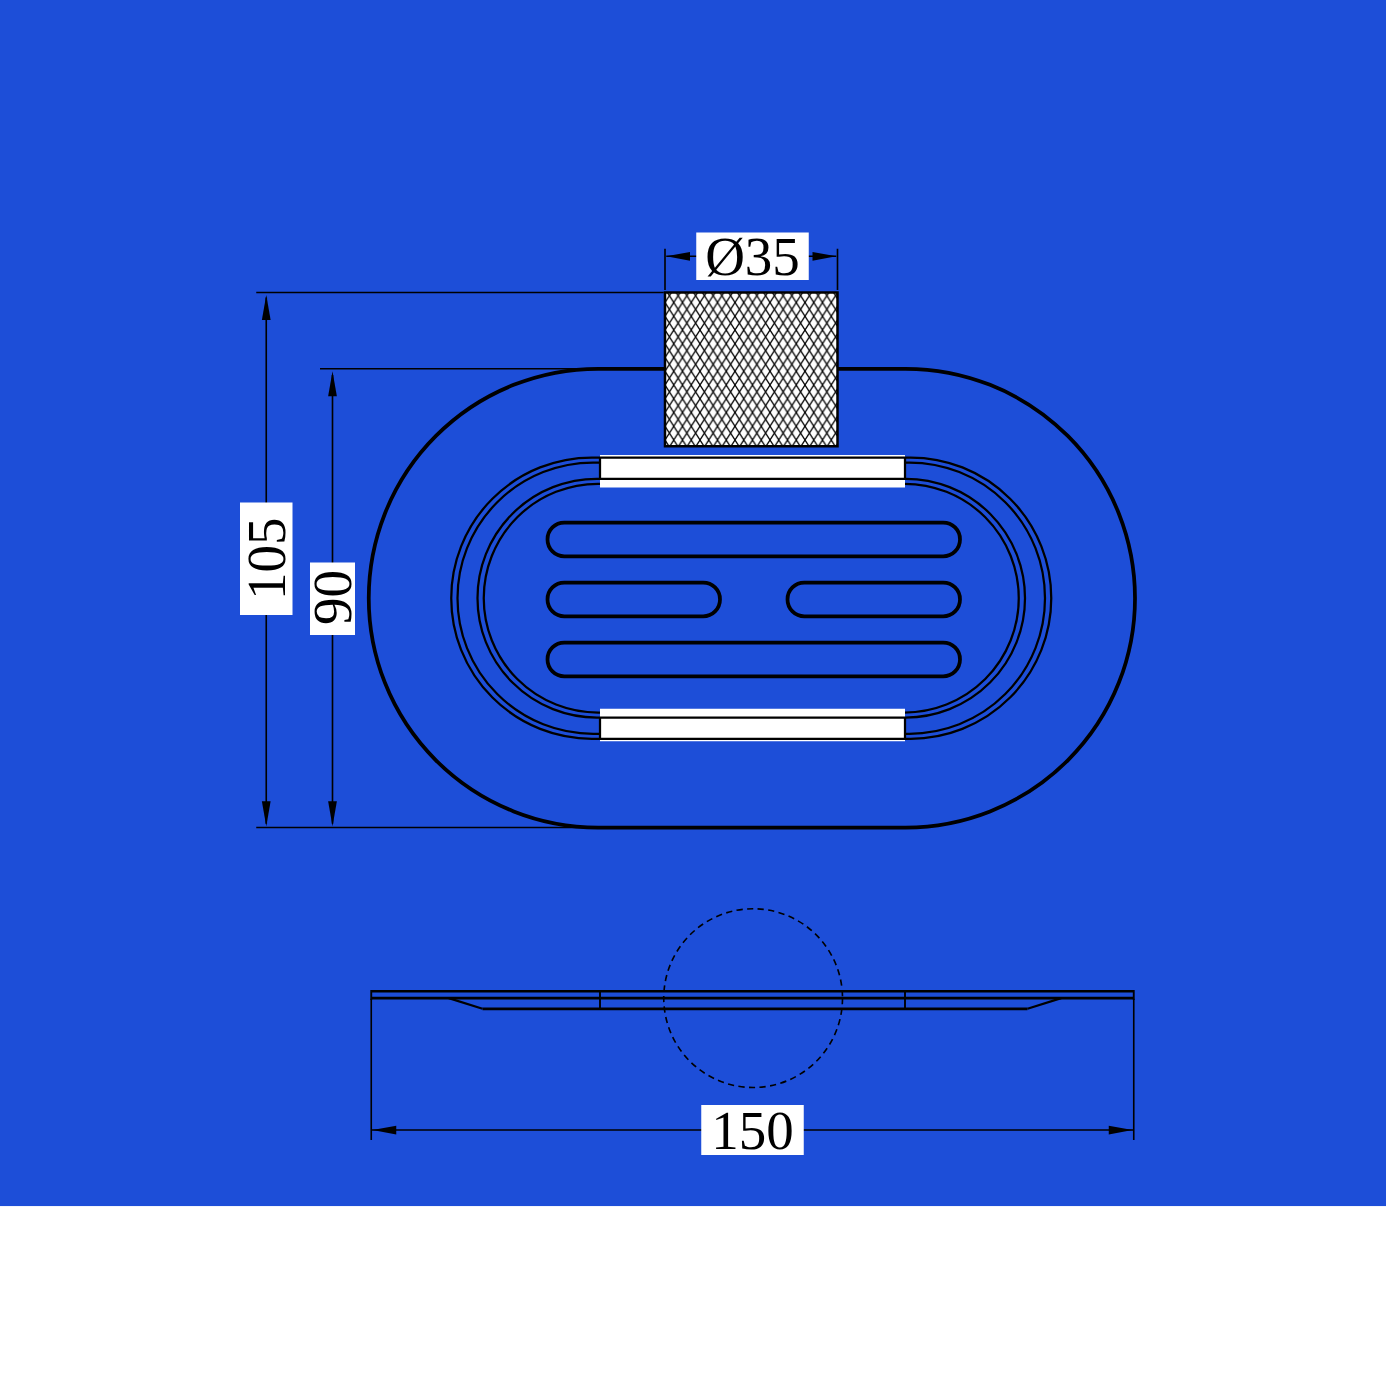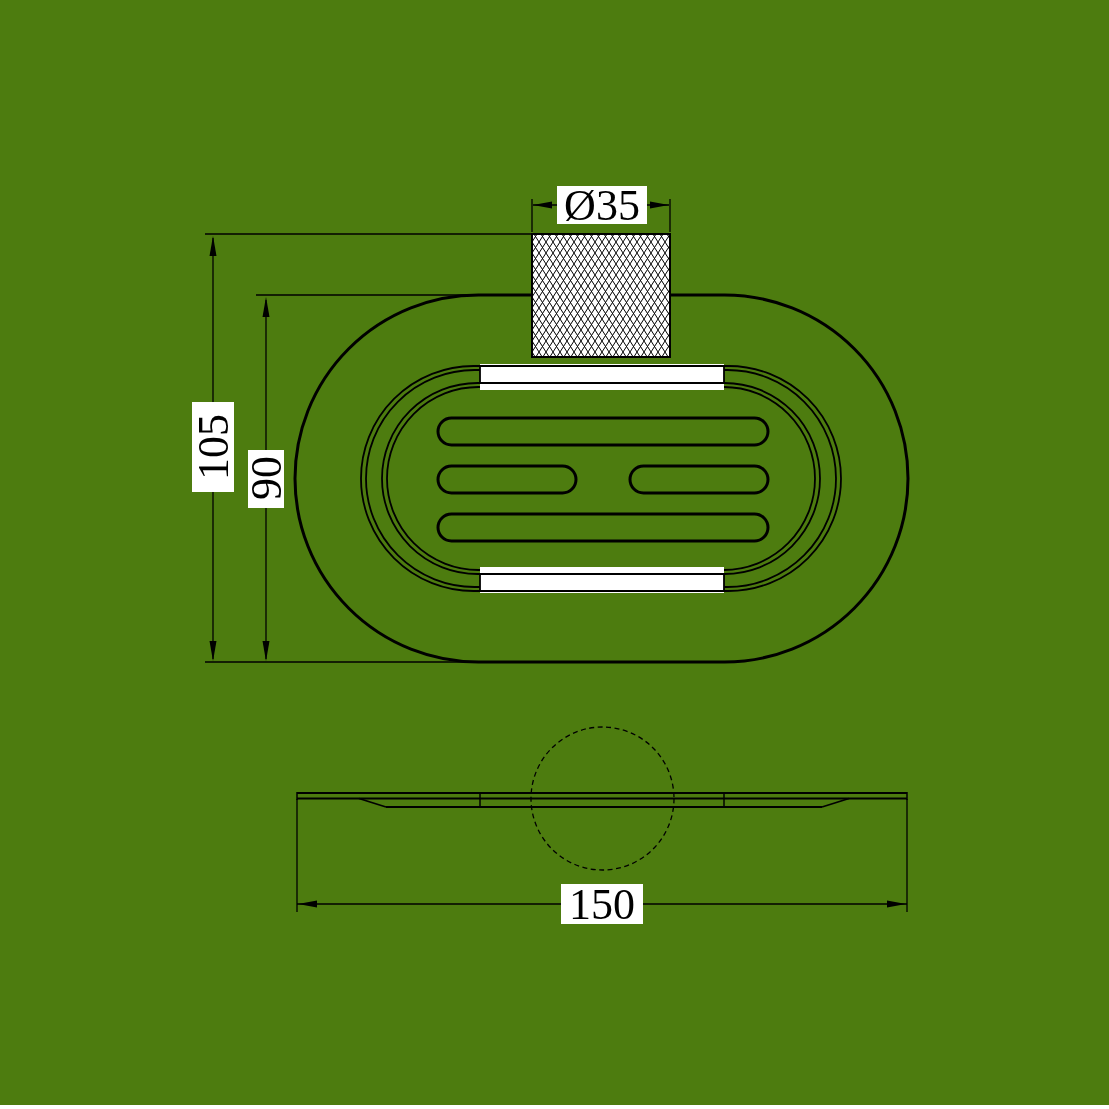--- a/index.html
+++ b/index.html
@@ -3,22 +3,22 @@
 <meta charset="utf-8">
 <style>
   html, body {
     margin: 0;
     padding: 0;
     background: #ffffff;
     font-family: "Liberation Serif", "DejaVu Serif", serif;
   }
   .canvas-wrap {
     width: 1109px;
-    height: 1105px;
-    background: #4d7c0f;
+    height: 965px;
+    background: #1d4ed8;
     position: relative;
     overflow: hidden;
   }
   svg { display: block; }
   .dim-text {
     font-family: "Liberation Serif", "DejaVu Serif", serif;
     font-size: 44px;
     fill: #000000;
   }
 </style>

